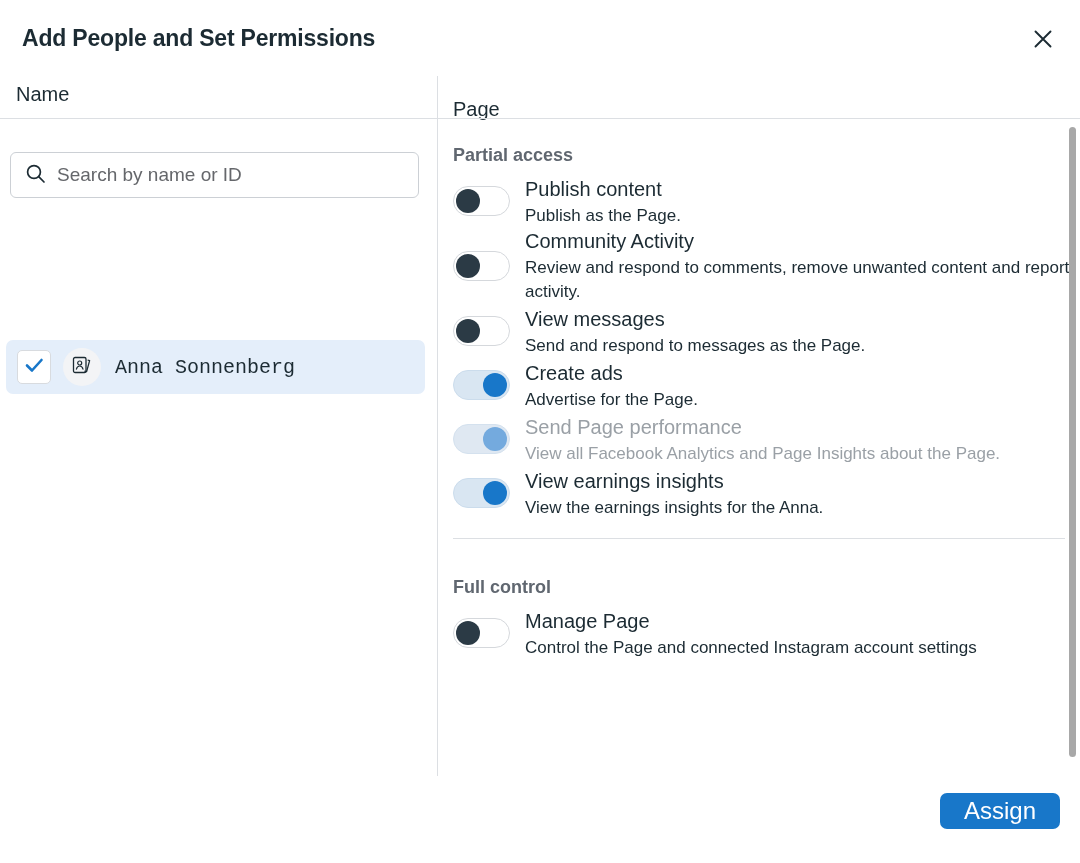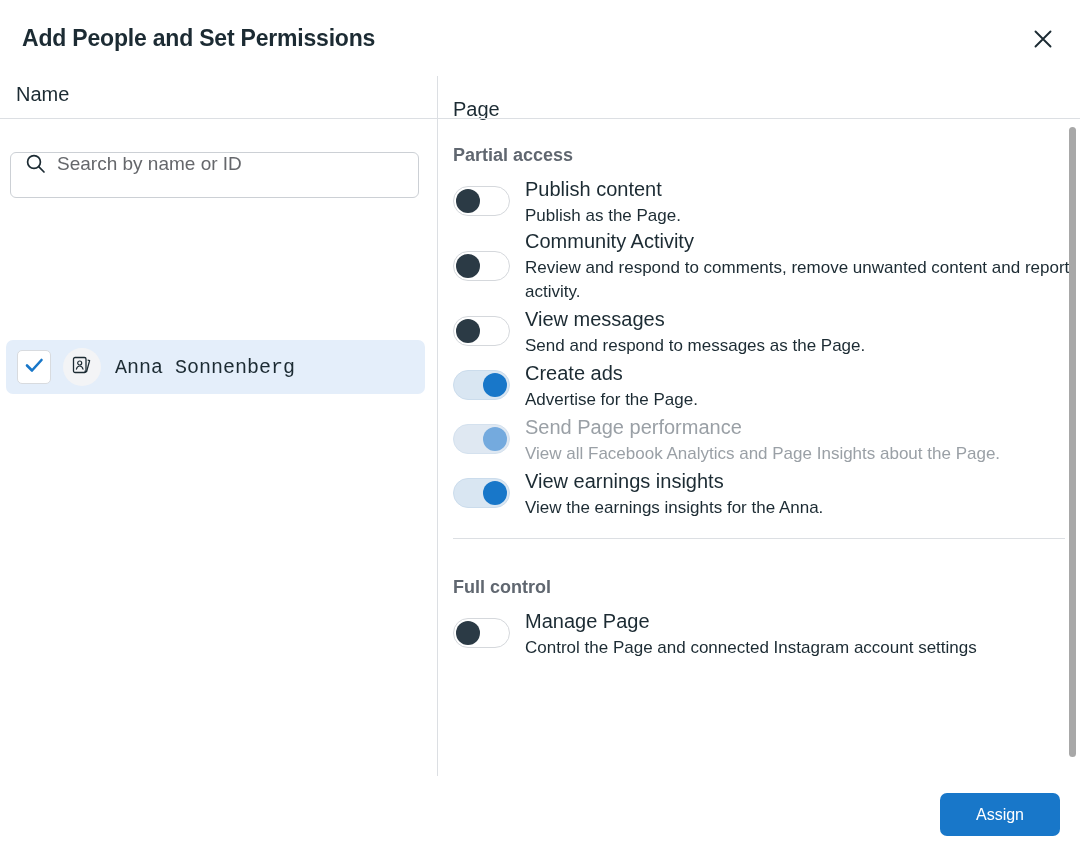--- a/index.html
+++ b/index.html
@@ -110,21 +110,21 @@
   .search-wrap {
     position: absolute;
     left: 10px;
     top: 33px;
     width: 409px;
     height: 46px;
     border: 1px solid #ccd0d5;
     border-radius: 6px;
     background: #ffffff;
     display: flex;
-    align-items: flex-start;
+    align-items: center;
     padding: 0 14px;
   }
   .search-icon { flex: 0 0 auto; display: block; margin-right: 11px; }
   .search-input {
     flex: 1 1 auto;
     border: none;
     outline: none;
     font-family: "Liberation Sans", sans-serif;
     font-size: 19px;
     color: #1c2b33;
@@ -302,25 +302,25 @@
     top: 776px;
     width: 1080px;
     height: 87px;
     background: #ffffff;
   }
   .assign-btn {
     position: absolute;
     right: 20px;
     top: 17px;
     width: 120px;
-    height: 43px;
+    height: 36px;
     background: #1877c9;
     color: #ffffff;
     font-family: "Liberation Sans", sans-serif;
-    font-size: 16px;
+    font-size: 24px;
     border: none;
     border-radius: 7px;
     cursor: pointer;
   }
 </style>
 </head>
 <body>
 
 <div class="dialog">
 

